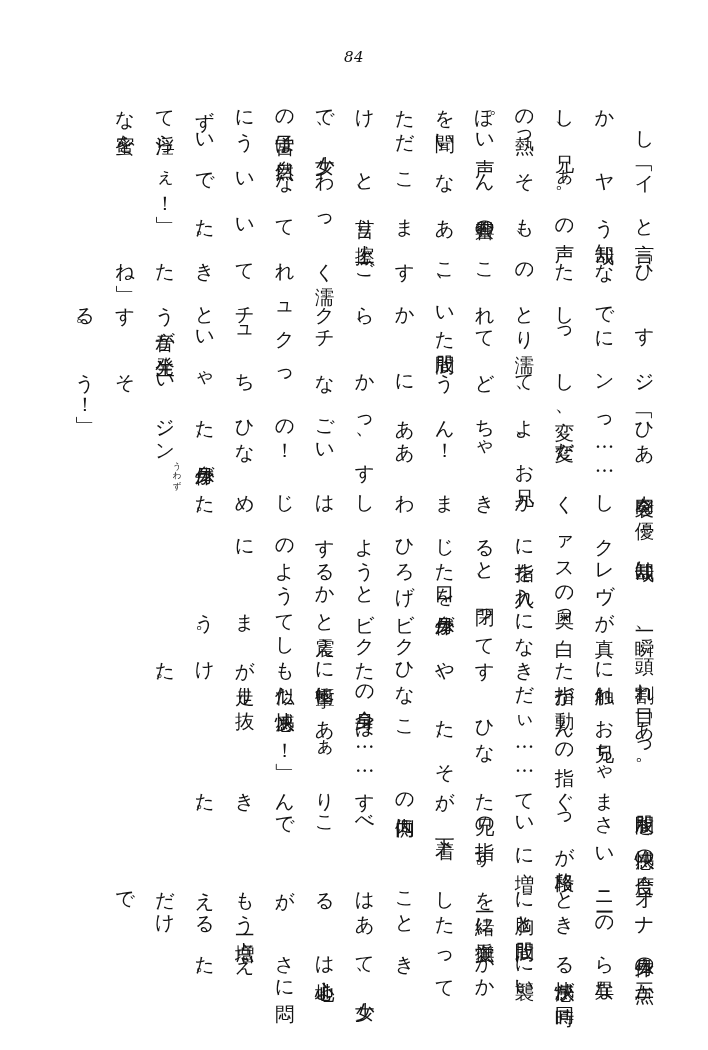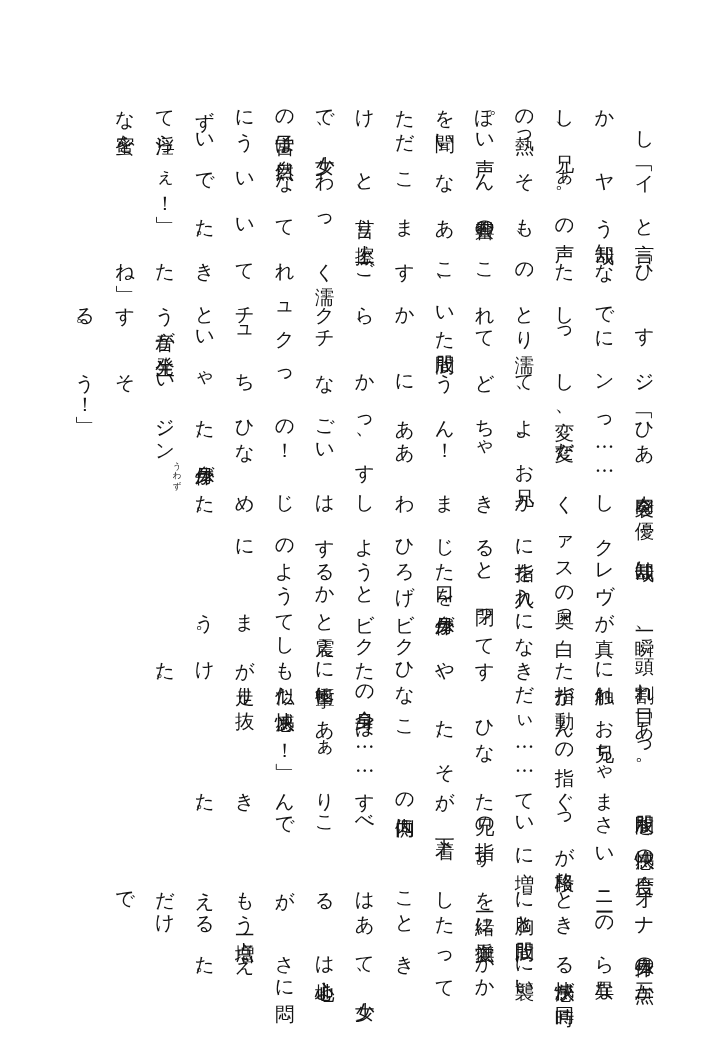--- a/index.html
+++ b/index.html
@@ -82,20 +82,21 @@
     -webkit-writing-mode: vertical-rl;
     text-orientation: upright;
   }
   .ruby-1 { top: 455px; left: 173px; }
 </style>
 </head>
 <body>
 
 <div class="page">
 
+  <div class="page-number">84</div>
 
   <div class="body-text">
     <p class="para">身体の三点から異なる快感が同時に襲いかかってきて、少女は心地よさに悶えた。</p>
     <p class="para">オナニーのときに胸と股間を一緒に愛撫したことはあるが、もう一点増えるだけで</p>
     <p class="para">快感の度合いが格段に増す。</p>
     <p class="para">　股間をまさぐっていた兄の指が、下着の内側にすべりこんできた。</p>
     <p class="para">「あっ。お兄ちゃんの指ぃ……ひなた、そこは……あぁぁ！」</p>
     <p class="para">　割れ目に触れた指が動きだすや、ひなたの全身に衝撃にも似た快感が走り抜けた。</p>
     <p class="para">　一瞬、頭が真っ白になって身体がビクビクと震えてしまう。</p>
     <p class="para">　知哉は、クレヴァスの奥に指を入れると、閉じた口をひろげようとするかのように</p>

